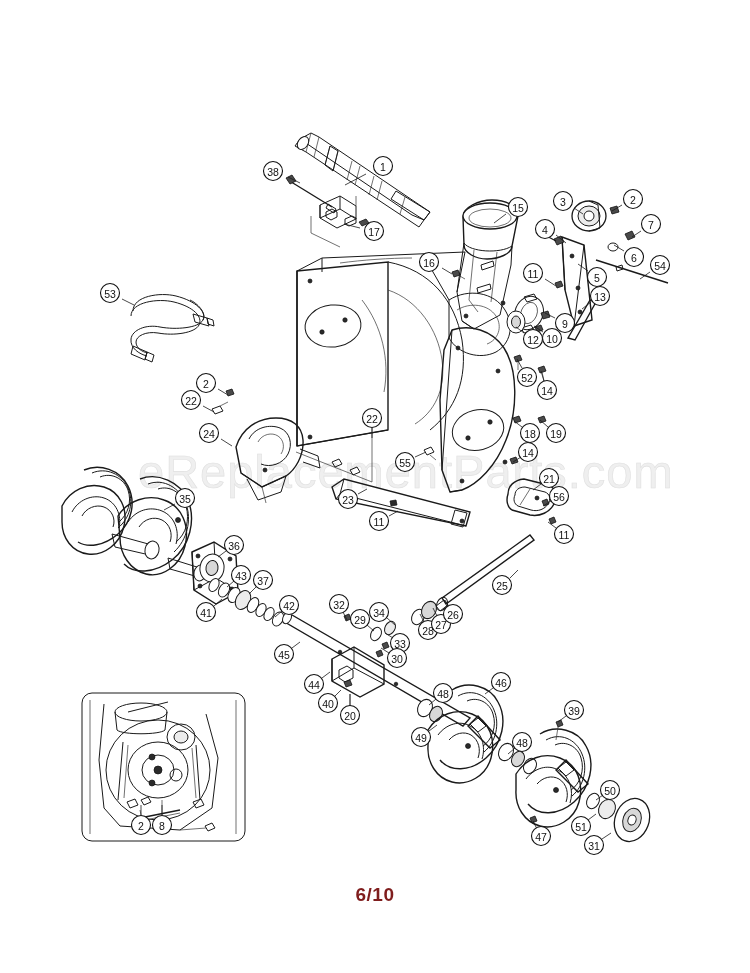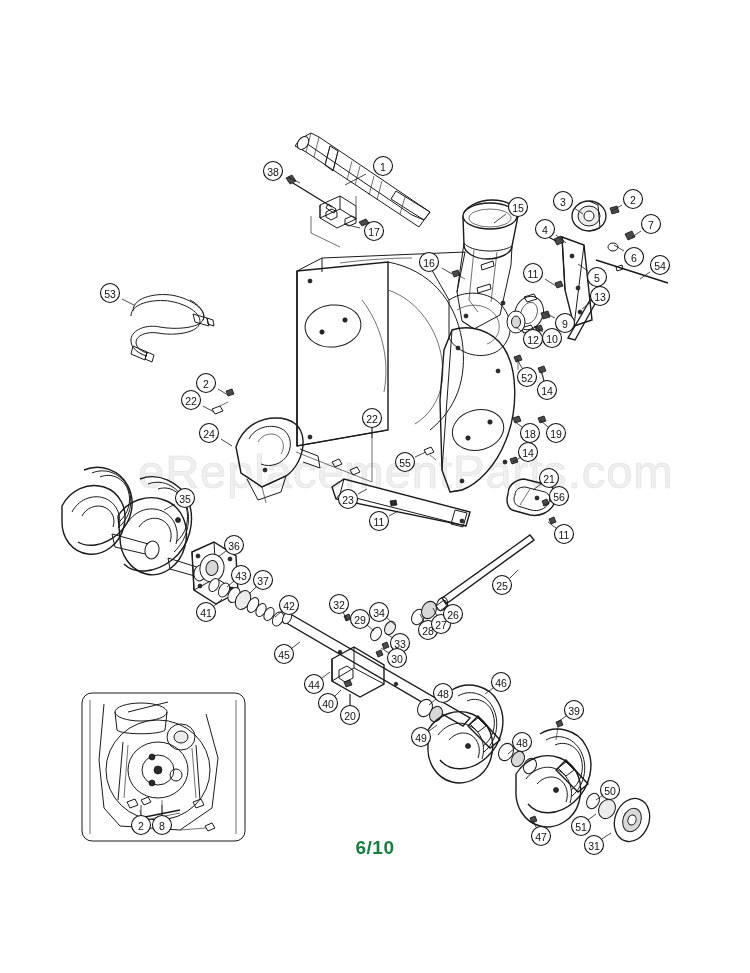--- a/index.html
+++ b/index.html
@@ -1,21 +1,21 @@
 <!DOCTYPE html>
 <html><head>
 <meta charset="utf-8">
 <title>Parts Diagram</title>
 <style>
   html,body{margin:0;padding:0;background:#fff;}
   body{width:750px;height:973px;position:relative;overflow:hidden;
        font-family:"Liberation Sans",sans-serif;color:#000;}
   #diagram{position:absolute;left:0;top:0;width:750px;height:973px;}
-  .page-num{position:absolute;left:0;top:837px;width:750px;text-align:center;
-            font-size:19px;font-weight:bold;color:#15803d;letter-spacing:.5px;}
+  .page-num{position:absolute;left:0;top:884px;width:750px;text-align:center;
+            font-size:19px;font-weight:bold;color:#7f1d1d;letter-spacing:.5px;}
   svg{display:block;}
   .ln{fill:none;stroke:#1a1a1a;stroke-width:1;}
   .ln2{fill:none;stroke:#1a1a1a;stroke-width:1.4;}
   .thin{fill:none;stroke:#333;stroke-width:.7;}
   .lead{fill:none;stroke:#1a1a1a;stroke-width:.8;}
   .wht{fill:#fff;stroke:#1a1a1a;stroke-width:1;}
   .wht2{fill:#fff;stroke:#1a1a1a;stroke-width:1.3;}
   .gry{fill:#ececec;stroke:#1a1a1a;stroke-width:1;}
   .gry2{fill:#d8d8d8;stroke:#1a1a1a;stroke-width:1;}
   .dk{fill:#4a4a4a;stroke:#111;stroke-width:.8;}

